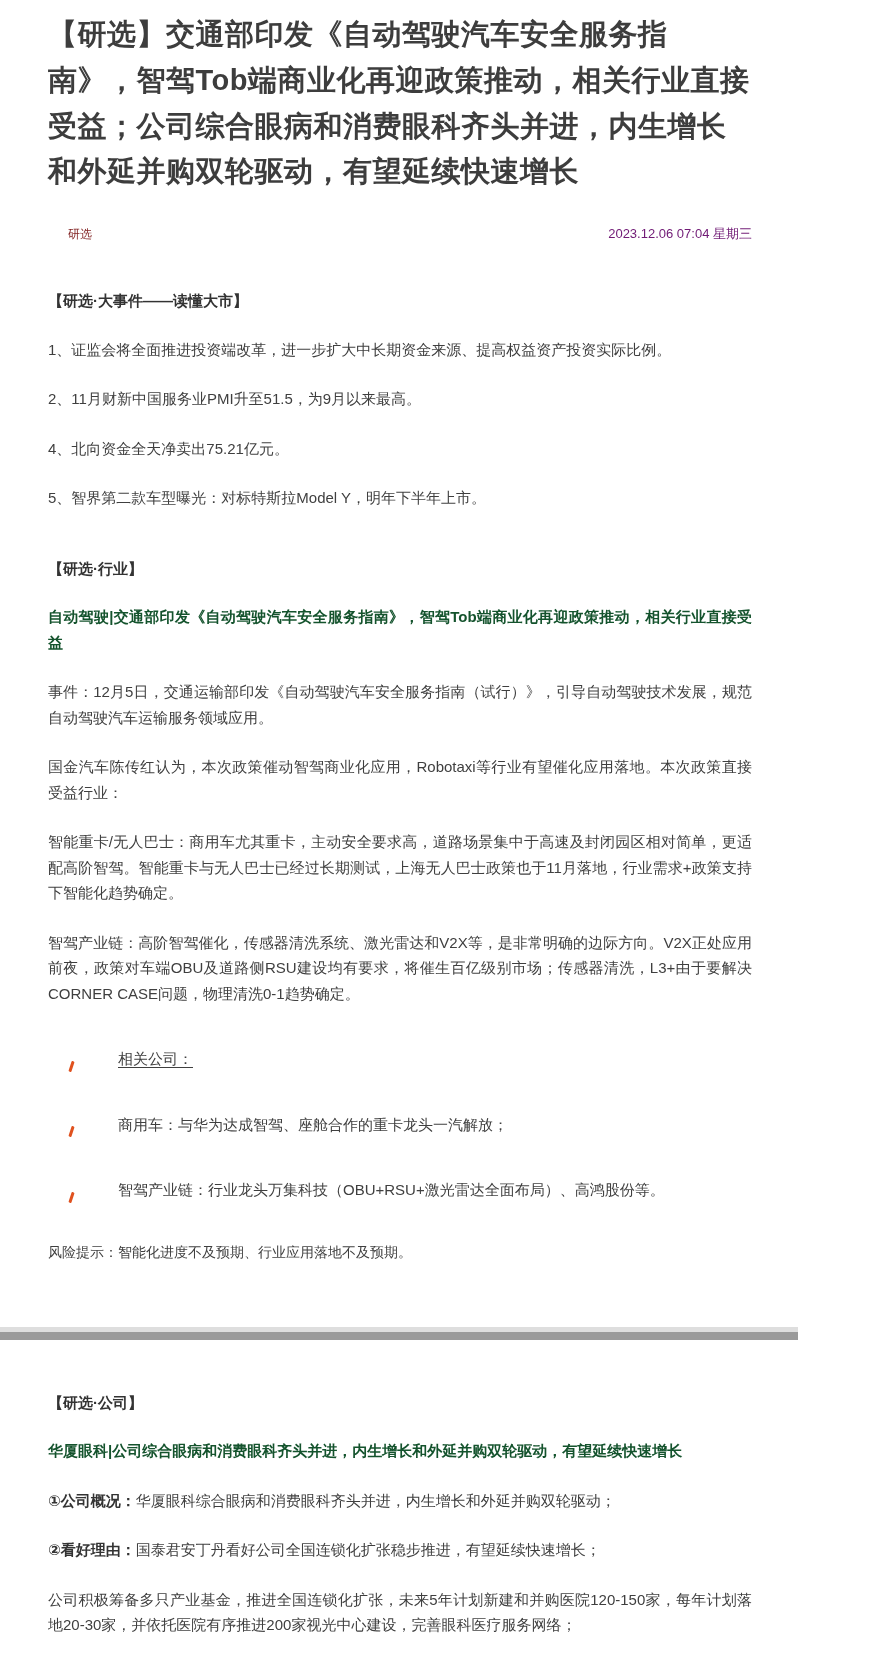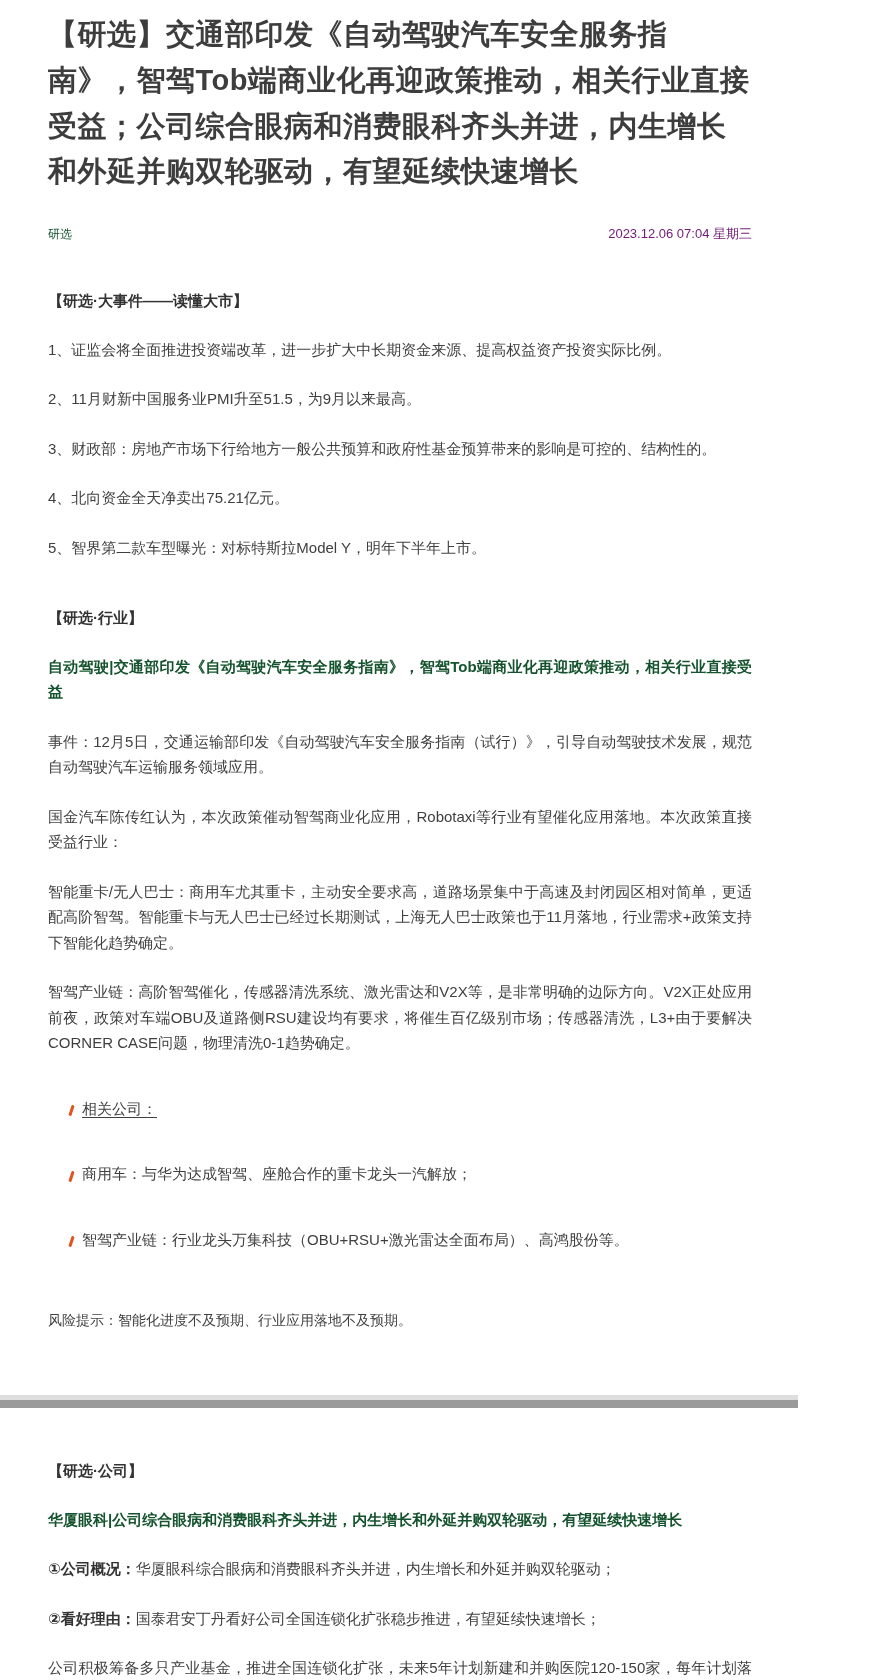--- a/index.html
+++ b/index.html
@@ -20,21 +20,21 @@
     color: #3d3d3d;
     letter-spacing: 0.5px;
   }
 
   .meta-row {
     display: flex;
     justify-content: space-between;
     align-items: flex-end;
     margin-top: 30px;
   }
-  .meta-source { font-size: 12px; color: #14532d; }
+  .meta-source { font-size: 12px; color: #7f1d1d; margin-left: 20px; }
   .meta-date { font-size: 13px; color: #701a75; }
 
   .section-heading {
     font-size: 15px;
     font-weight: 700;
     color: #333333;
     margin-top: 47px;
     line-height: 1.5;
   }
 
@@ -42,42 +42,43 @@
     font-size: 15px;
     line-height: 1.7;
     color: #3f3f3f;
     margin-top: 24px;
     text-align: justify;
   }
   .bold-p { font-weight: 700; color: #14532d; }
 
   .bullet-row {
     display: flex;
-    align-items: center;
+    align-items: flex-end;
     margin-left: 22px;
     margin-top: 40px;
+    gap: 36px;
   }
   .bullet-mark {
     display: inline-block;
     width: 3px;
     height: 11px;
     background: #e0521f;
     transform: rotate(18deg);
     border-radius: 1px;
     margin: 4px 9px 0 0;
     flex: 0 0 auto;
   }
   .bullet-text { font-size: 15px; line-height: 1.7; color: #3f3f3f; }
   .underlined { text-decoration: underline; text-underline-offset: 3px; }
 
   .risk-p {
     font-size: 14px;
     line-height: 1.7;
     color: #3f3f3f;
-    margin-top: 57px;
+    margin-top: 38px;
   }
 
   .section-divider { margin-top: 62px; margin-bottom: 20px; width: 887px; }
   .divider-light { height: 5px; background: #dedede; }
   .divider-dark  { height: 8px; background: #9a9a9a; }
 
   .company-block { margin-top: 40px; }
   .lead { font-weight: 700; color: #333; }
 </style>
 </head>
@@ -90,21 +91,20 @@
 
     <div class="meta-row">
       <span class="meta-source">研选</span>
       <span class="meta-date">2023.12.06 07:04 星期三</span>
     </div>
 
     <div class="section-heading">【研选·大事件——读懂大市】</div>
 
     <p class="body-p">1、证监会将全面推进投资端改革，进一步扩大中长期资金来源、提高权益资产投资实际比例。</p>
     <p class="body-p">2、11月财新中国服务业PMI升至51.5，为9月以来最高。</p>
-    <p class="body-p">3、财政部：房地产市场下行给地方一般公共预算和政府性基金预算带来的影响是可控的、结构性的。</p>
     <p class="body-p">4、北向资金全天净卖出75.21亿元。</p>
     <p class="body-p">5、智界第二款车型曝光：对标特斯拉Model Y，明年下半年上市。</p>
 
     <div class="section-heading">【研选·行业】</div>
 
     <p class="body-p bold-p">自动驾驶|交通部印发《自动驾驶汽车安全服务指南》，智驾Tob端商业化再迎政策推动，相关行业直接受益</p>
 
     <p class="body-p">事件：12月5日，交通运输部印发《自动驾驶汽车安全服务指南（试行）》，引导自动驾驶技术发展，规范自动驾驶汽车运输服务领域应用。</p>
     <p class="body-p">国金汽车陈传红认为，本次政策催动智驾商业化应用，Robotaxi等行业有望催化应用落地。本次政策直接受益行业：</p>
     <p class="body-p">智能重卡/无人巴士：商用车尤其重卡，主动安全要求高，道路场景集中于高速及封闭园区相对简单，更适配高阶智驾。智能重卡与无人巴士已经过长期测试，上海无人巴士政策也于11月落地，行业需求+政策支持下智能化趋势确定。</p>

